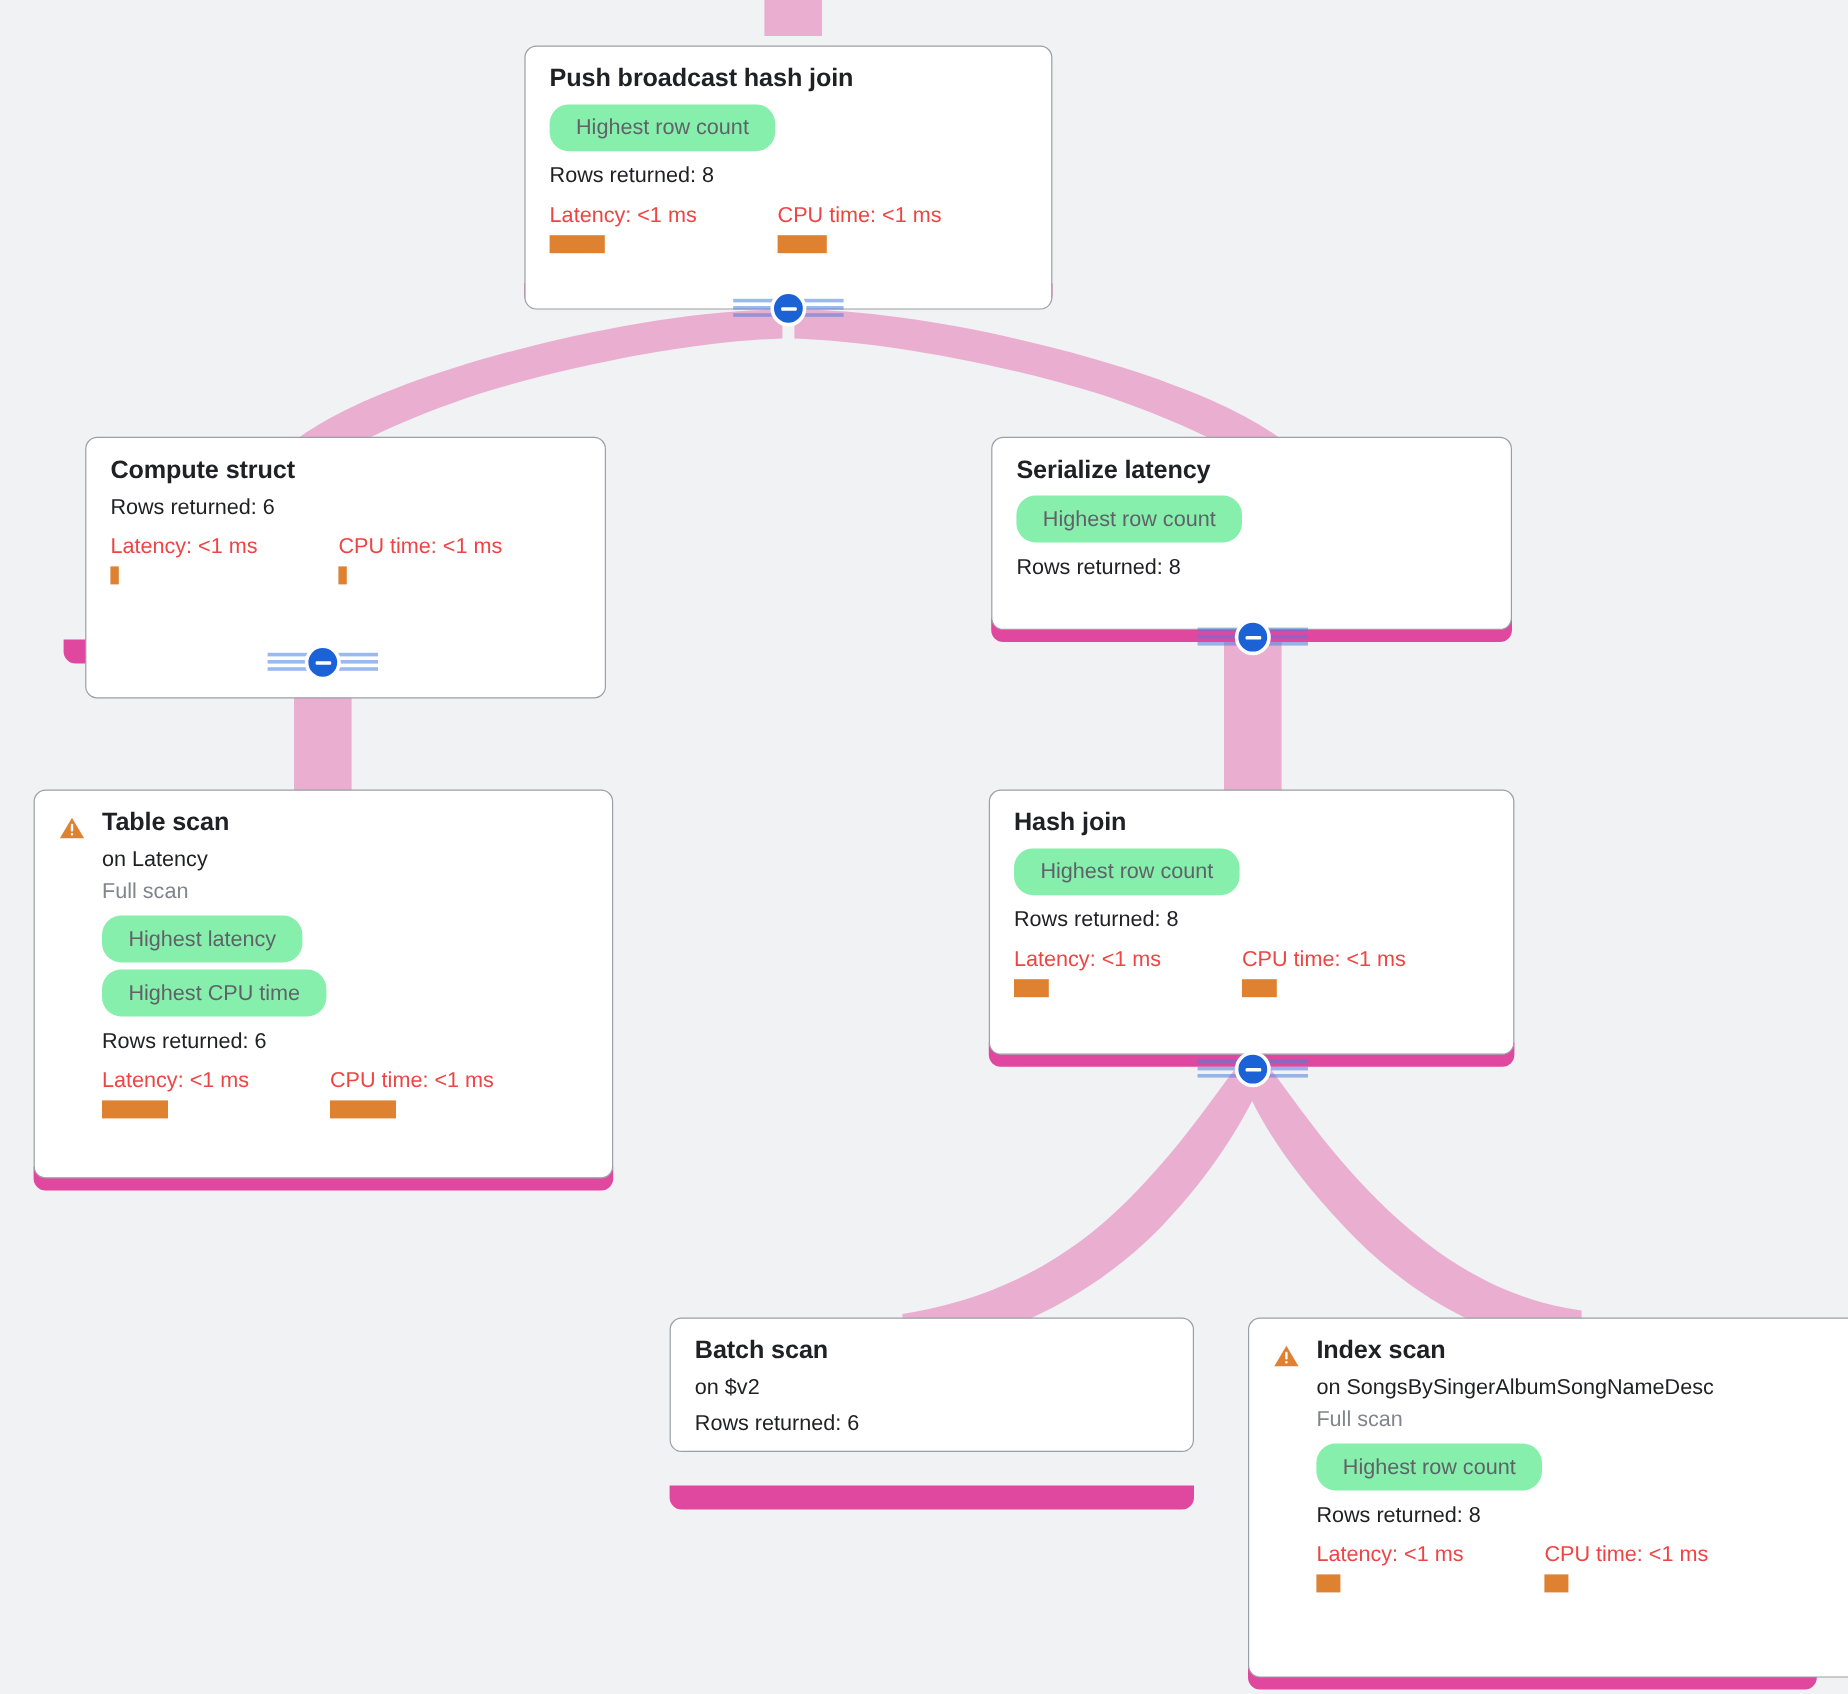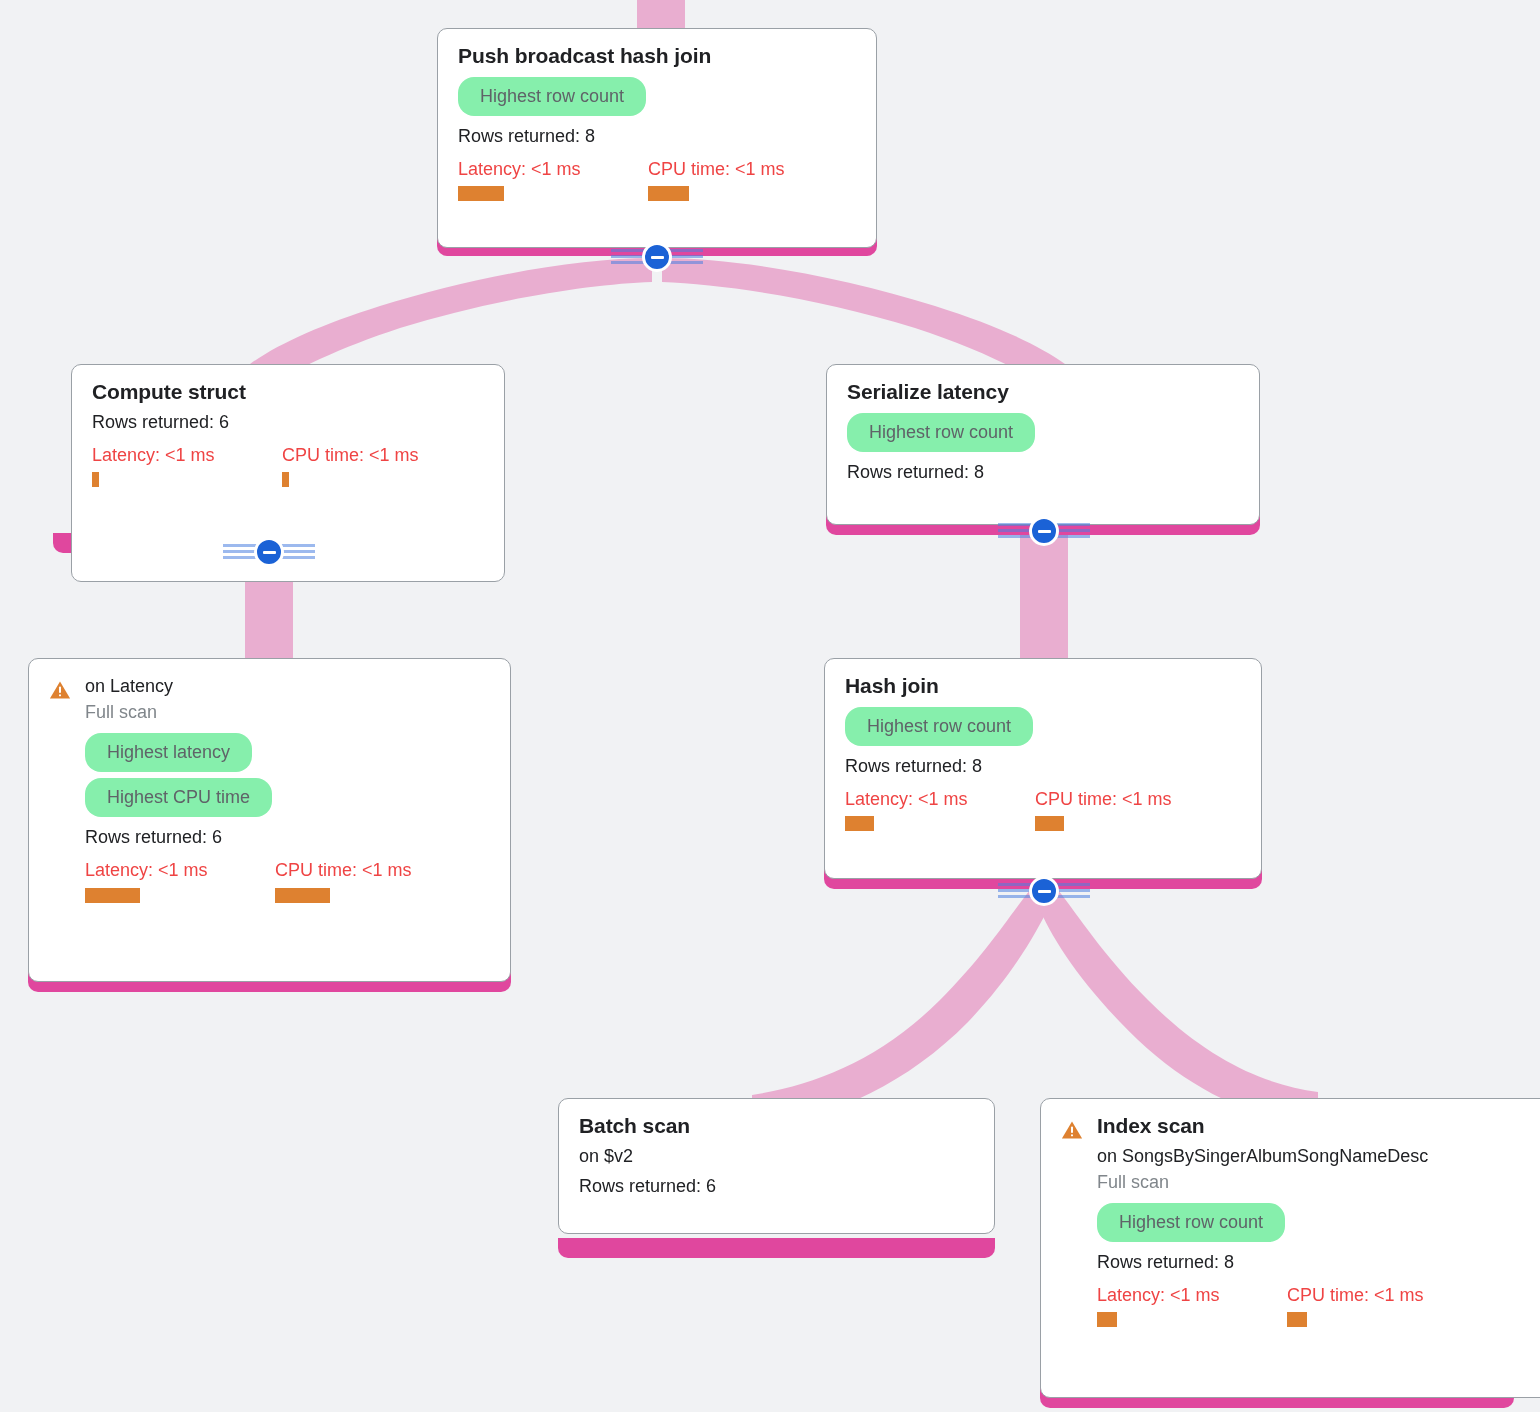--- a/index.html
+++ b/index.html
@@ -191,21 +191,21 @@
     <path d="M 1030,890 C 1010,915 985,955 940,1000 C 880,1060 815,1085 752,1095
              L 752,1130 C 830,1118 905,1086 968,1022 C 1012,976 1035,935 1050,905 Z" fill="#e9aed0"></path>
     <path d="M 760,1098 L 792,1098 L 776,1114 Z" fill="#e9aed0"></path>
 
     <path d="M 1058,890 C 1078,915 1103,955 1148,1000 C 1208,1060 1265,1085 1318,1092
              L 1318,1128 C 1248,1118 1180,1086 1120,1022 C 1076,976 1050,935 1038,905 Z" fill="#e9aed0"></path>
     <path d="M 1256,1098 L 1288,1098 L 1272,1114 Z" fill="#e9aed0"></path>
   </svg>
 
   <div class="node-underbar" style="left:437px; top:236px; width:440px; height:20px;"></div>
-  <div class="node" style="left:437px; top:28px; width:440px; height:220px;">
+  <div class="node" style="left:437px; top:38px; width:440px; height:220px;">
     <div class="node-head">
       <div class="node-body">
         <div class="node-title">Push broadcast hash join</div>
         <div class="badge-row">
           <span class="badge">Highest row count</span>
         </div>
         <div class="rows-line">Rows returned: 8</div>
         <div class="metrics">
           <div class="metric" style="width:190px;">
             <div class="metric-label">Latency: &lt;1 ms</div>
@@ -287,20 +287,21 @@
   <div class="node has-icon" style="left:28px; top:658px; width:483px; height:324px;">
     <div class="node-head">
       <div class="warn-icon">
         <svg viewBox="0 0 24 24" width="22" height="22" xmlns="http://www.w3.org/2000/svg">
           <path d="M12 2.6 L23 21.4 L1 21.4 Z" fill="#de8130"></path>
           <rect x="10.9" y="8.2" width="2.2" height="7" fill="#ffffff" rx="1"></rect>
           <rect x="10.9" y="16.6" width="2.2" height="2.3" fill="#ffffff" rx="1"></rect>
         </svg>
       </div>
       <div class="node-body">
+        <div class="node-title">Table scan</div>
         <div class="node-sub">on Latency</div>
         <div class="node-sub muted">Full scan</div>
         <div class="badge-row">
           <span class="badge">Highest latency</span><br>
           <span class="badge">Highest CPU time</span>
         </div>
         <div class="rows-line">Rows returned: 6</div>
         <div class="metrics">
           <div class="metric" style="width:190px;">
             <div class="metric-label">Latency: &lt;1 ms</div>
@@ -342,21 +343,21 @@
       <div class="rail r1"></div>
         <div class="rail r2"></div>
         <div class="rail r3"></div>
     </div>
     <div class="knob">
         <span class="minus"></span>
       </div>
   </div>
 
   <div class="node-underbar" style="left:558px; top:1238px; width:437px; height:20px;"></div>
-  <div class="node" style="left:558px; top:1098px; width:437px; height:136px;">
+  <div class="node" style="left:558px; top:1098px; width:437px; height:112px;">
     <div class="node-head">
       <div class="node-body">
         <div class="node-title">Batch scan</div>
         <div class="node-sub">on $v2</div>
         <div class="rows-line">Rows returned: 6</div>
       </div>
     </div>
   </div>
 
   <div class="node-underbar" style="left:1040px; top:1388px; width:474px; height:20px;"></div>

